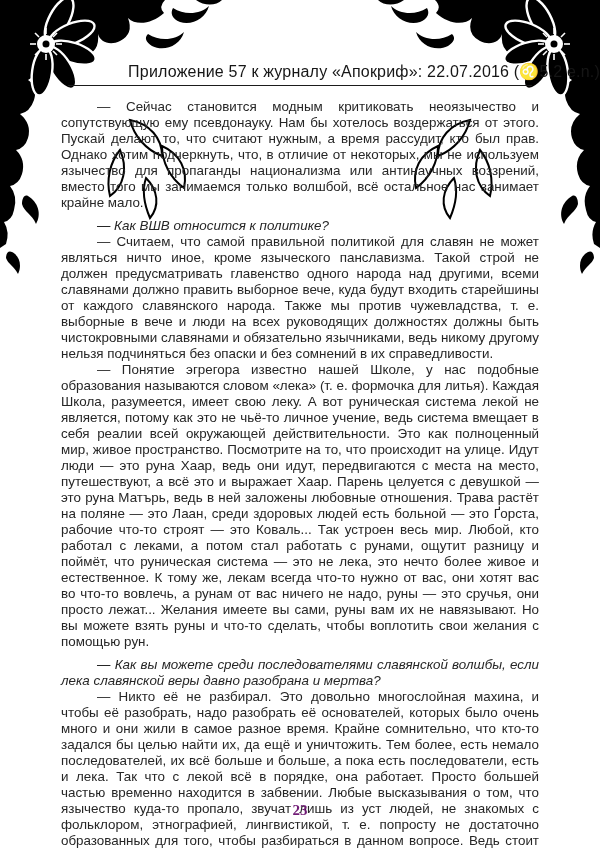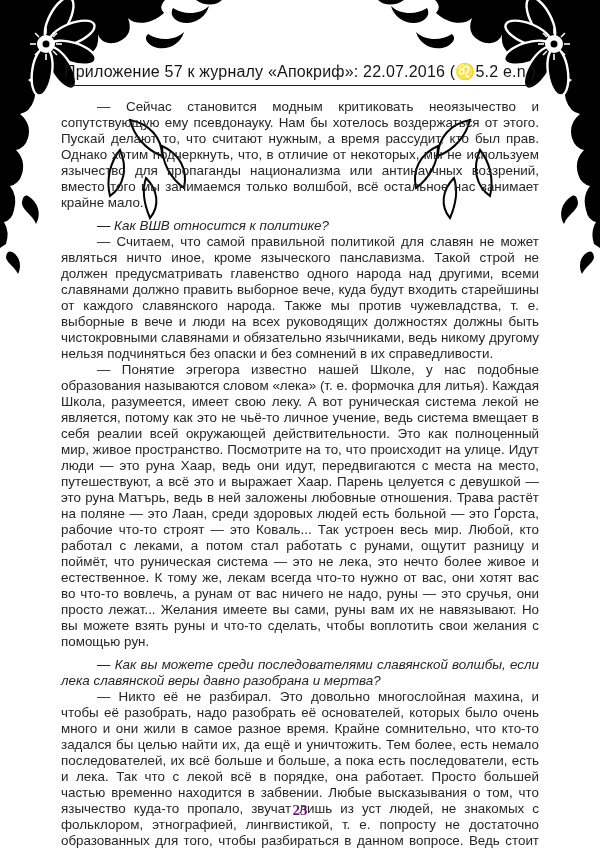--- a/index.html
+++ b/index.html
@@ -18,21 +18,21 @@
   .corner {
     position: absolute; top: 0;
     pointer-events: none;
   }
   .corner.left  { left: 0; }
   .corner.right { right: 0; }
 
   header.page-header {
     position: relative;
     padding-top: 62px;
-    text-align: center;
+    text-align: right;
     z-index: 2;
   }
   .journal-title {
     font-size: 16px;
     letter-spacing: 0.2px;
     color: #161616;
     white-space: nowrap;
   }
   .header-rule {
     width: 464px;

